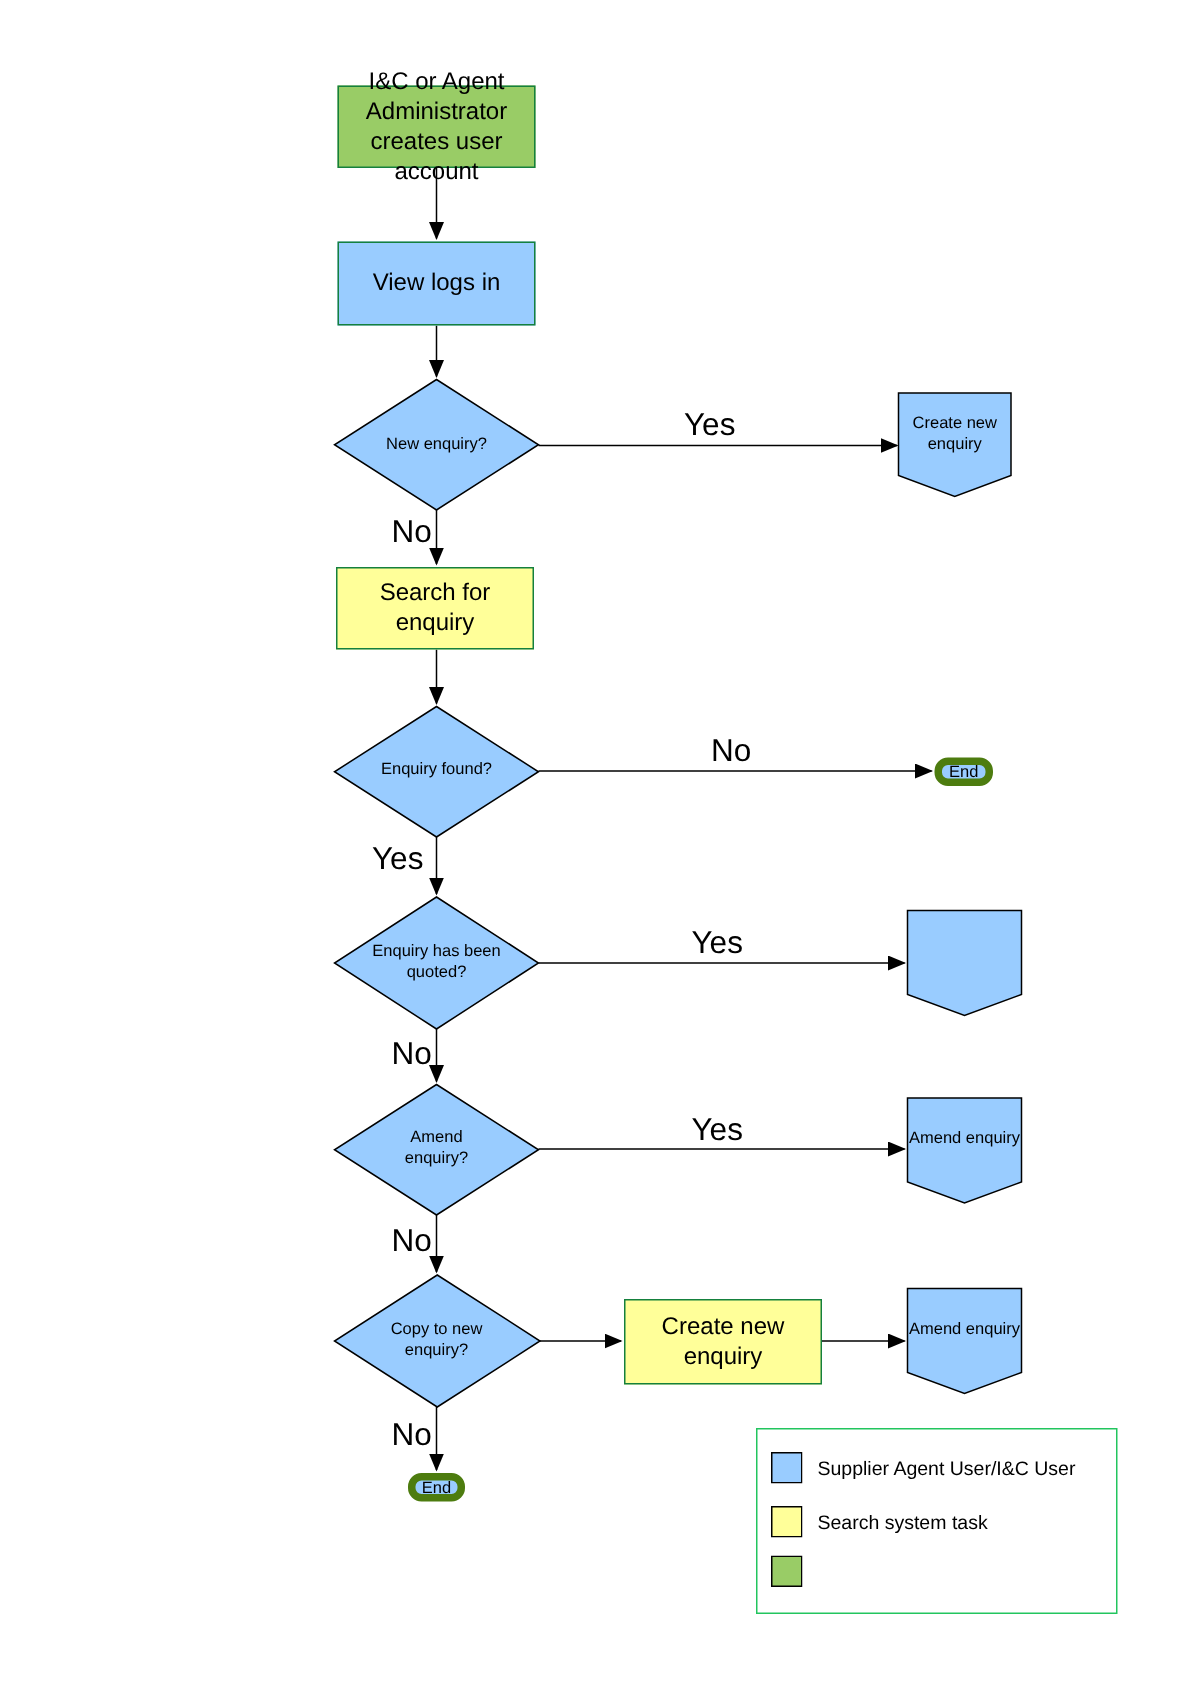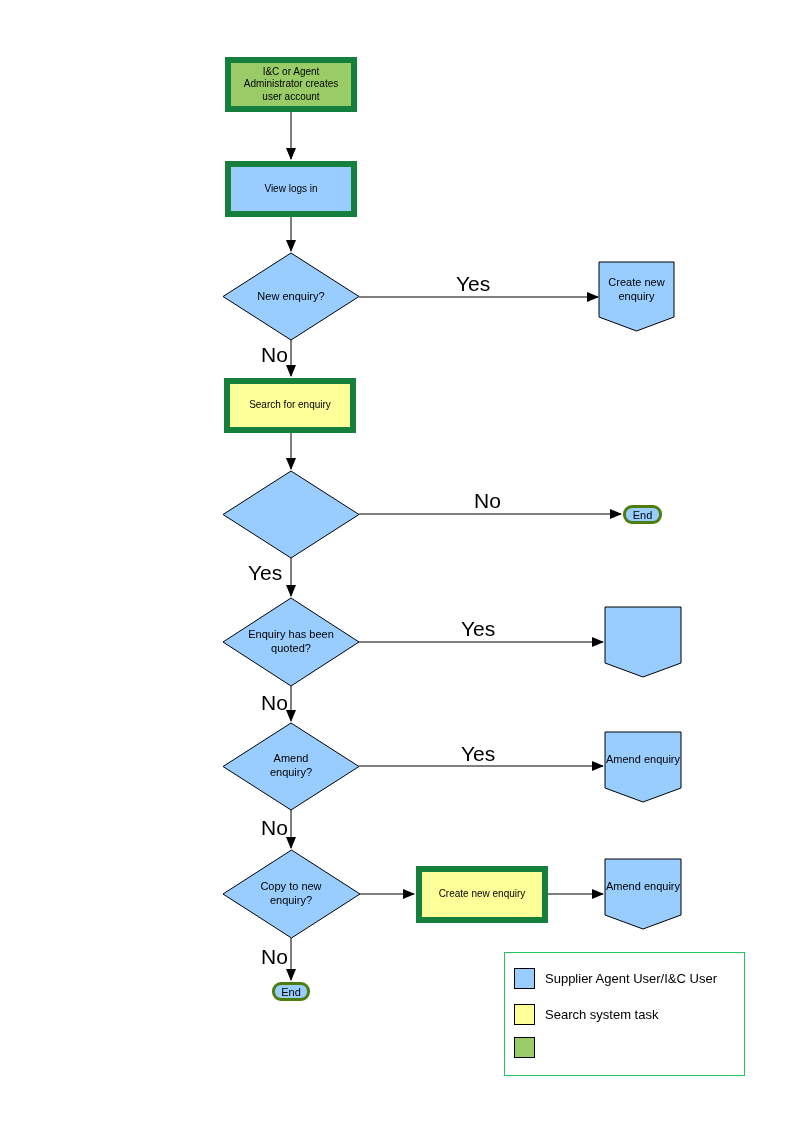--- a/index.html
+++ b/index.html
@@ -8,26 +8,26 @@
     position: relative;
     width: 794px;
     height: 1123px;
     background: #ffffff;
     overflow: hidden;
   }
   .layer { position: absolute; left: 0; top: 0; }
   .box {
     position: absolute;
     box-sizing: border-box;
-    border: 6px solid #15803d;
+    border: 1px solid #15803d;
     display: flex;
     align-items: center;
     justify-content: center;
     text-align: center;
-    font-size: 10px;
+    font-size: 16px;
     line-height: 1.25;
     padding: 2px;
   }
   .fill-blue   { background: #99CCFF; }
   .fill-yellow { background: #FFFF99; }
   .fill-green  { background: #99CC66; }
   .shape-label {
     position: absolute;
     display: flex;
     align-items: center;
@@ -39,21 +39,21 @@
   }
   .edge-label {
     position: absolute;
     font-size: 21px;
     line-height: 1;
     white-space: nowrap;
   }
   .end-cap {
     position: absolute;
     box-sizing: border-box;
-    border: 3px solid #4d7c0f;
+    border: 5px solid #4d7c0f;
     border-radius: 9px;
     background: #99CCFF;
     display: flex;
     align-items: center;
     justify-content: center;
     font-size: 11px;
   }
   .legend {
     position: absolute;
     left: 504px;
@@ -118,20 +118,21 @@
     <polygon points="605,732 681,732 681,788 643,802 605,788" fill="#99CCFF"></polygon>
     <polygon points="605,859 681,859 681,915 643,929 605,915" fill="#99CCFF"></polygon>
   </svg>
 
   <div class="box fill-green" style="left:225px; top:57px; width:132px; height:55px;">I&amp;C or Agent Administrator creates user account</div>
   <div class="box fill-blue" style="left:225px; top:161px; width:132px; height:56px;">View logs in</div>
   <div class="box fill-yellow" style="left:224px; top:378px; width:132px; height:55px;">Search for enquiry</div>
   <div class="box fill-yellow" style="left:416px; top:866px; width:132px; height:57px;">Create new enquiry</div>
 
   <div class="shape-label" style="left:236px; top:277px; width:110px; height:40px;">New enquiry?</div>
+  <div class="shape-label" style="left:241px; top:494px; width:100px; height:40px;">Enquiry found?</div>
   <div class="shape-label" style="left:246px; top:622px; width:90px; height:40px;">Enquiry has been quoted?</div>
   <div class="shape-label" style="left:256px; top:746px; width:70px; height:40px;">Amend enquiry?</div>
   <div class="shape-label" style="left:246px; top:874px; width:90px; height:40px;">Copy to new enquiry?</div>
 
   <div class="shape-label" style="left:600px; top:262px; width:73px; height:55px;">Create new enquiry</div>
   <div class="shape-label" style="left:605px; top:732px; width:76px; height:56px;">Amend enquiry</div>
   <div class="shape-label" style="left:605px; top:859px; width:76px; height:56px;">Amend enquiry</div>
 
   <div class="end-cap" style="left:623px; top:505px; width:39px; height:19px;">End</div>
   <div class="end-cap" style="left:272px; top:982px; width:38px; height:19px;">End</div>

